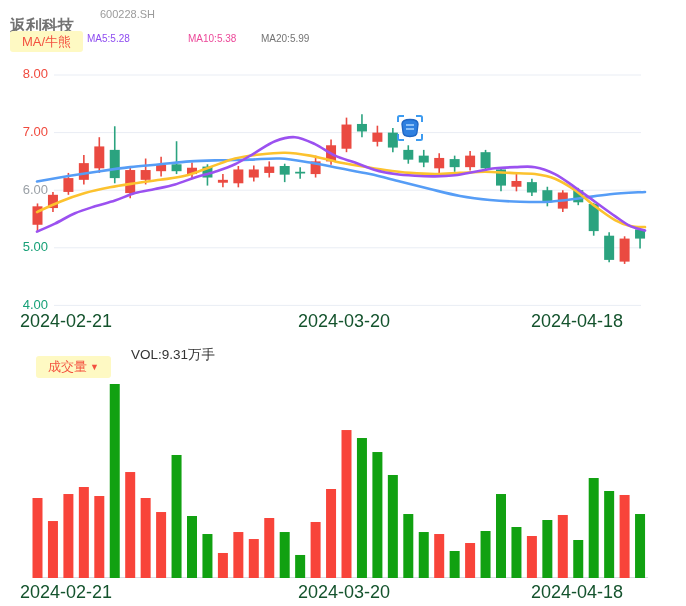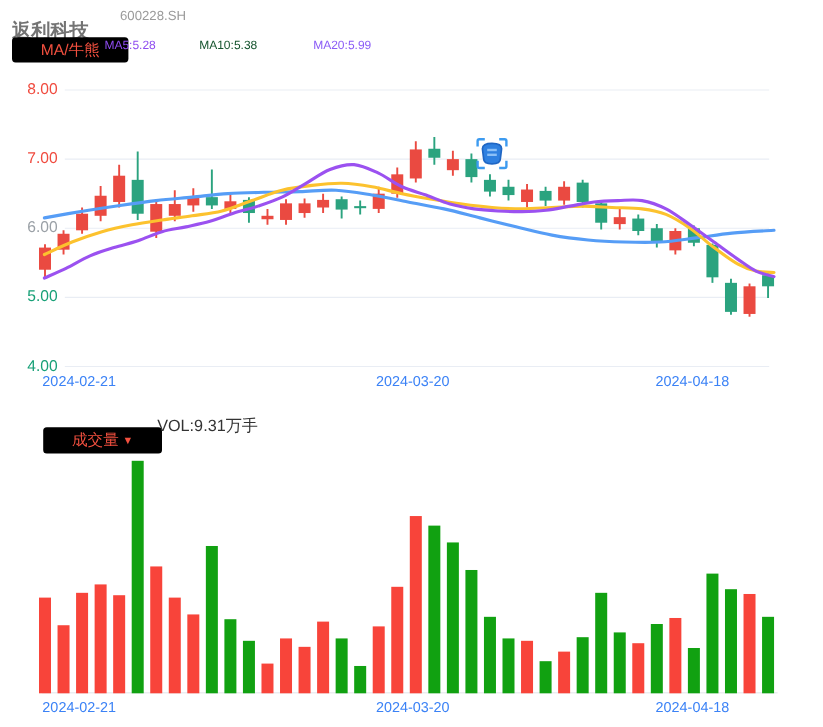--- a/index.html
+++ b/index.html
@@ -1,28 +1,28 @@
 <!DOCTYPE html>
 <html><head>
 <meta charset="utf-8">
 <style>
   html,body{margin:0;padding:0;background:#fff;}
   #stage{position:relative;width:686px;height:606px;background:#fff;overflow:hidden;
          font-family:"Liberation Sans",sans-serif;}
   .abs{position:absolute;}
   .title{left:10px;top:16px;font-size:16px;font-weight:bold;color:#737373;}
   .code{left:88px;top:8px;font-size:11px;color:#9b9b9b;font-weight:normal;margin-left:12px;}
-  .badge{background:#000000;color:#f3503f;font-size:13px;line-height:21px;
-         padding:0 24px;border-radius:3px;cursor:pointer;}
+  .badge{background:#fef9c3;color:#f3503f;font-size:13px;line-height:21px;
+         padding:0 12px;border-radius:3px;cursor:pointer;}
   .badge-ma{left:10px;top:31px;}
   .ma-item{top:33px;font-size:10px;}
   .ma5{left:87px;color:#8e4cf0;}
-  .ma10{left:166px;color:#14532d;}
-  .ma20{left:261px;color:#8b5cf6;text-align:center;}
-  .date-label{position:absolute;transform:translateX(-50%);font-size:12px;color:#3b82f6;white-space:nowrap;}
+  .ma10{left:188px;color:#ec4899;}
+  .ma20{left:261px;color:#737373;text-align:center;}
+  .date-label{position:absolute;transform:translateX(-50%);font-size:18px;color:#14532d;white-space:nowrap;}
   .vol-badge{left:36px;top:339px;margin-top:17px;}
   .vol-badge .arrow{font-size:9px;vertical-align:1px;margin-left:3px;}
   .vol-text{left:131px;top:346px;font-size:13.5px;color:#333;}
   svg{position:absolute;left:0;display:block;}
   #priceSvg{top:60px;}
   #volSvg{top:368px;}
   .marker{left:396px;top:114px;width:28px;height:29px;}
 </style>
 </head>
 <body>

